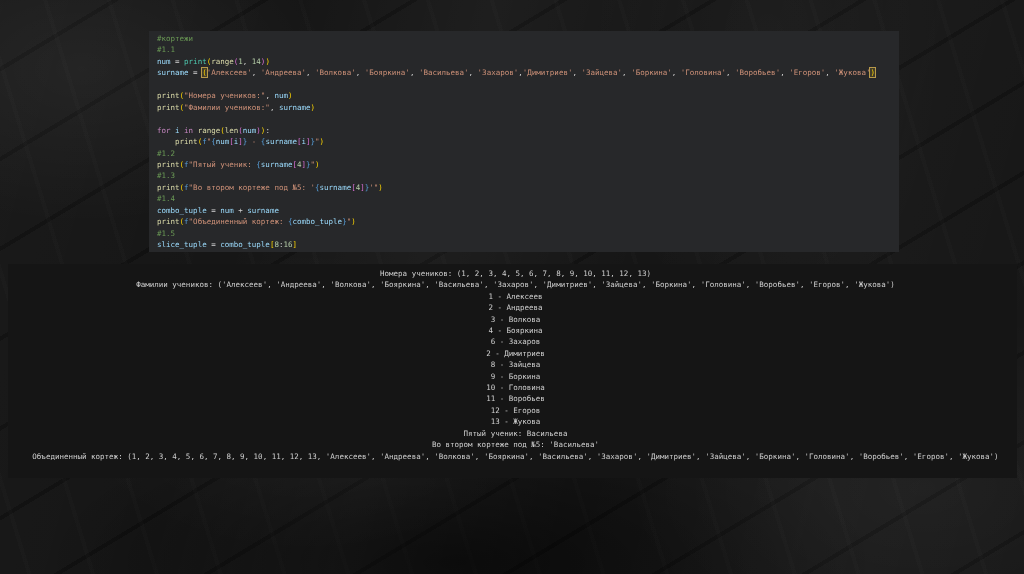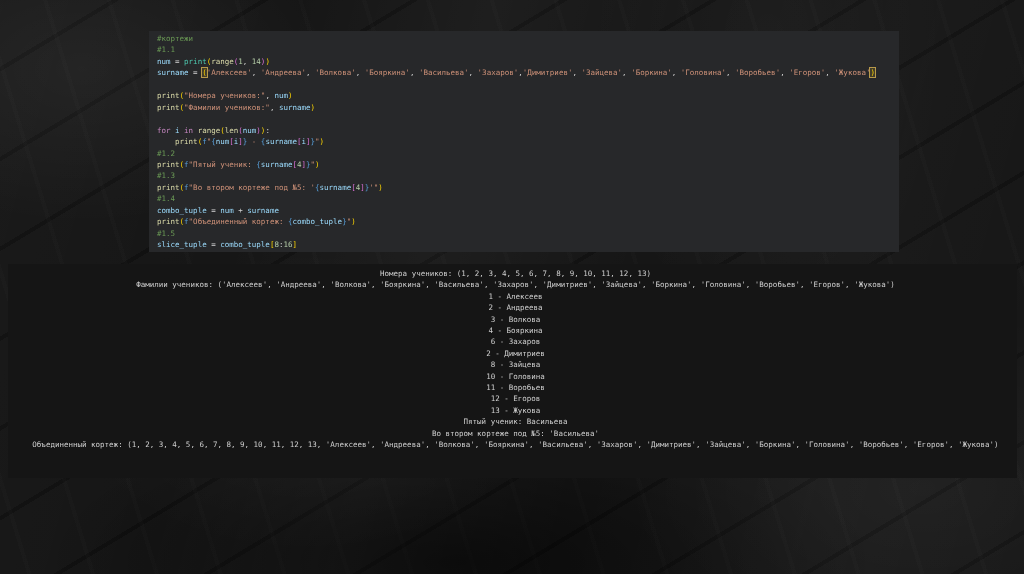--- a/index.html
+++ b/index.html
@@ -78,20 +78,21 @@
     <div>
         <div class="console-line">Номера учеников: (1, 2, 3, 4, 5, 6, 7, 8, 9, 10, 11, 12, 13)</div>
         <div class="console-line">Фамилии учеников: ('Алексеев', 'Андреева', 'Волкова', 'Бояркина', 'Васильева', 'Захаров', 'Димитриев', 'Зайцева', 'Боркина', 'Головина', 'Воробьев', 'Егоров', 'Жукова')</div>
         <div class="console-line">1 - Алексеев</div>
         <div class="console-line">2 - Андреева</div>
         <div class="console-line">3 - Волкова</div>
         <div class="console-line">4 - Бояркина</div>
         <div class="console-line">6 - Захаров</div>
         <div class="console-line">2 - Димитриев</div>
         <div class="console-line">8 - Зайцева</div>
+        <div class="console-line">9 - Боркина</div>
         <div class="console-line">10 - Головина</div>
         <div class="console-line">11 - Воробьев</div>
         <div class="console-line">12 - Егоров</div>
         <div class="console-line">13 - Жукова</div>
         <div class="console-line">Пятый ученик: Васильева</div>
         <div class="console-line">Во втором кортеже под №5: 'Васильева'</div>
         <div class="console-line">Объединенный кортеж: (1, 2, 3, 4, 5, 6, 7, 8, 9, 10, 11, 12, 13, 'Алексеев', 'Андреева', 'Волкова', 'Бояркина', 'Васильева', 'Захаров', 'Димитриев', 'Зайцева', 'Боркина', 'Головина', 'Воробьев', 'Егоров', 'Жукова')</div>
       </div>
   </div>
 </div>

